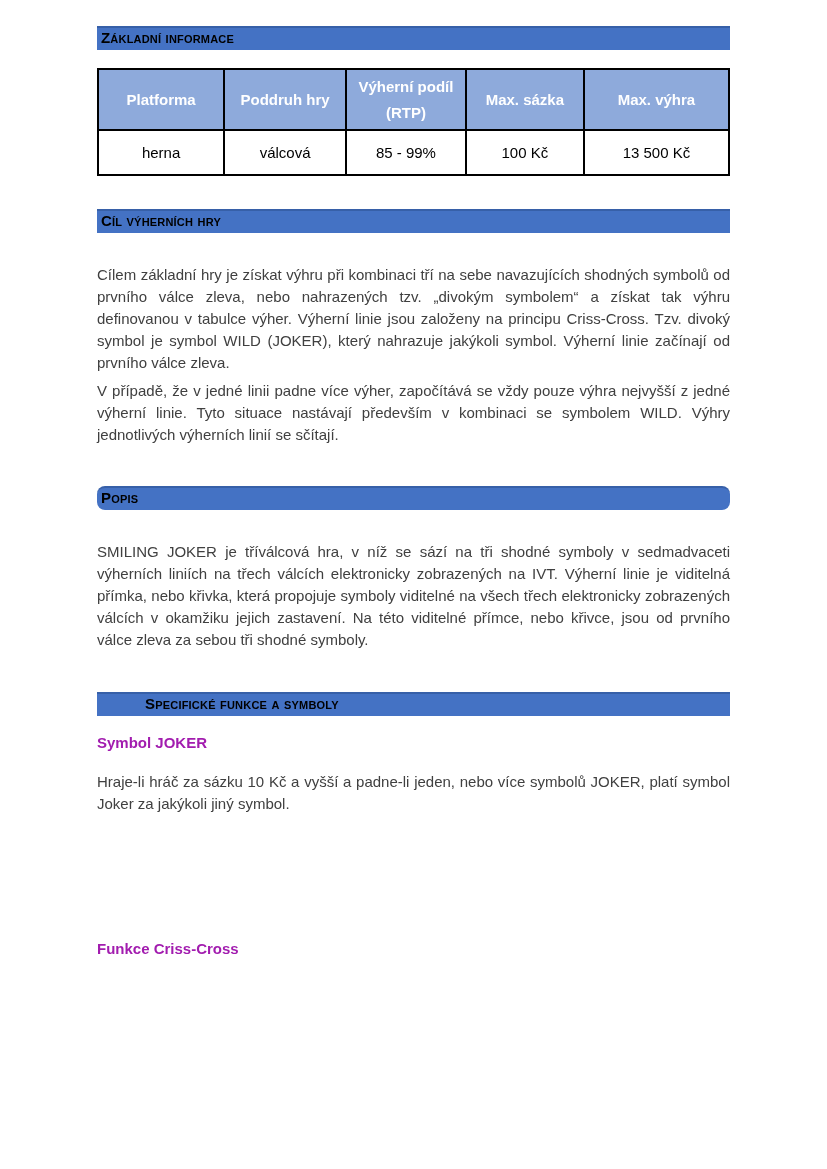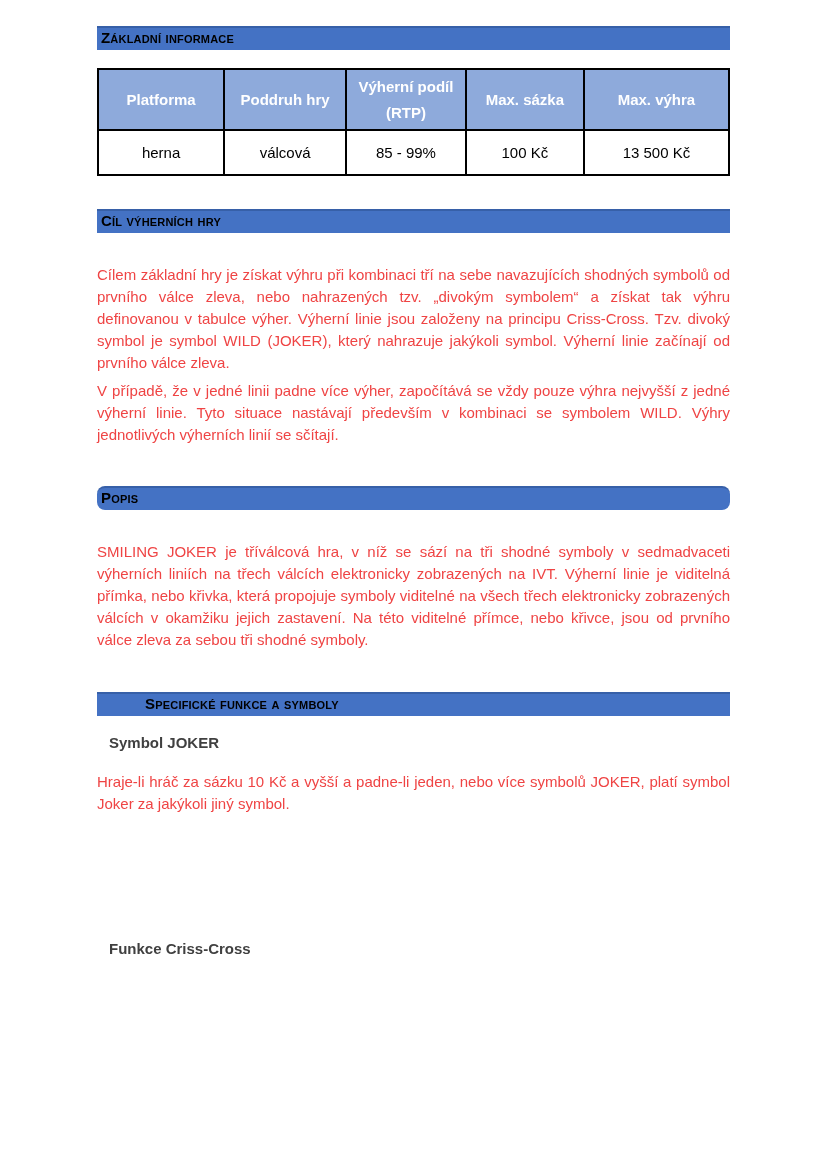--- a/index.html
+++ b/index.html
@@ -74,32 +74,32 @@
   .col-platforma { width: 20%; }
   .col-poddruh   { width: 19.3%; }
   .col-rtp       { width: 19%; }
   .col-sazka     { width: 18.7%; }
   .col-vyhra     { width: 23%; }
   .body-par {
     margin: 0;
     font-size: 15px;
     line-height: 22px;
     text-align: justify;
-    color: #ef4444;
+    color: #404040;
   }
   .par-1 { margin-top: 31px; }
   .par-2 { margin-top: 6px; }
   .par-popis { margin-top: 31px; }
   .par-joker { margin-top: 17px; }
   .subheading {
-    margin: 12px;
+    margin: 0;
     font-size: 15px;
     line-height: 22px;
     font-weight: bold;
-    color: #404040;
+    color: #a21caf;
   }
   .sub-symbol-joker { margin-top: 16px; }
   .sub-funkce-cc   { margin-top: 123px; }
 </style>
 </head>
 <body>
 
 <div class="page">
   <div class="content">
 

